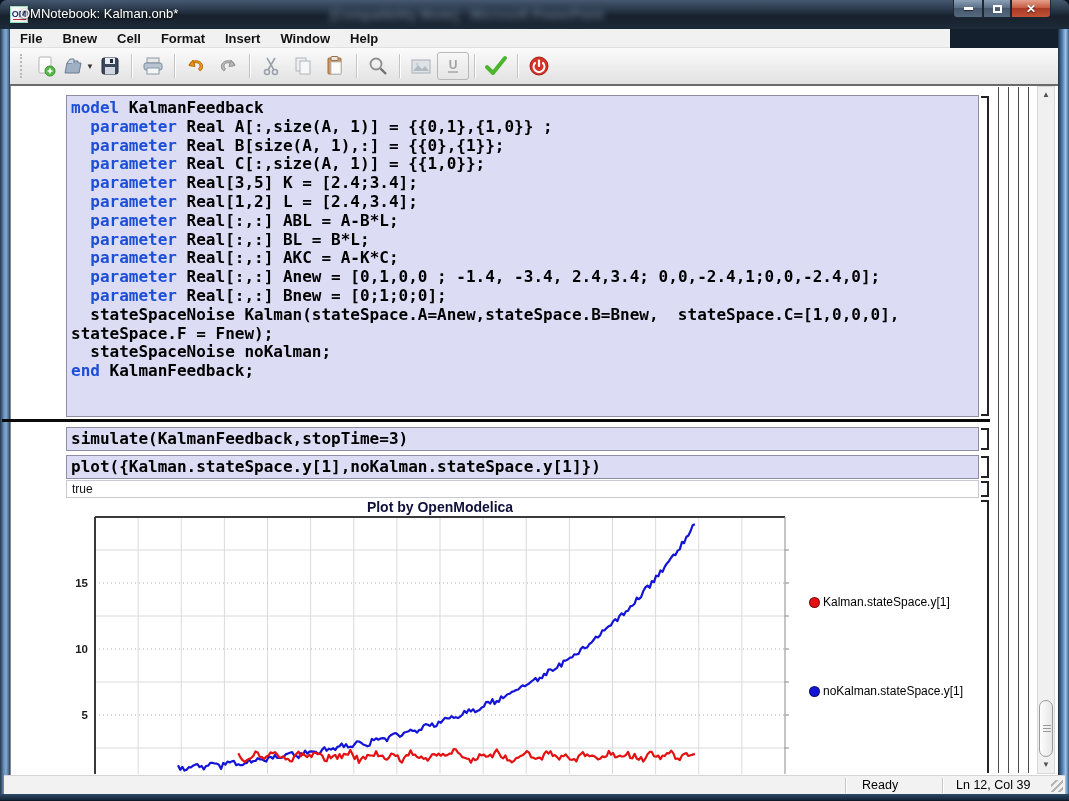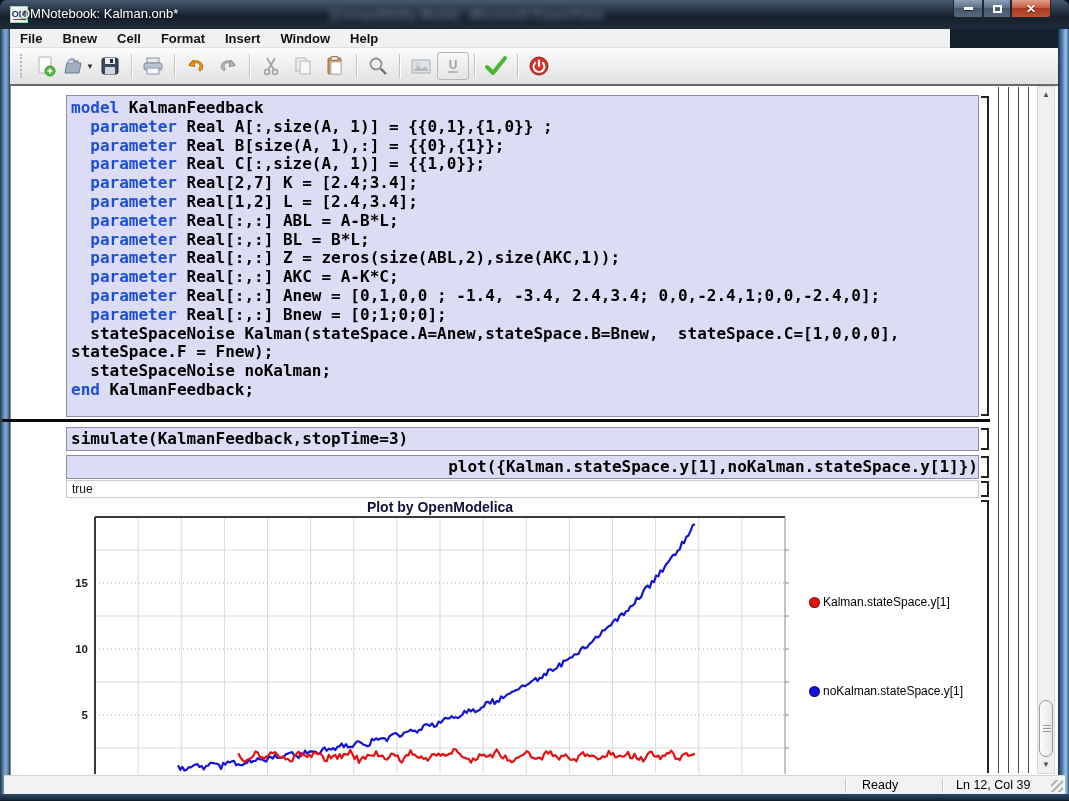--- a/index.html
+++ b/index.html
@@ -217,41 +217,40 @@
     </div>
   </div>
 
   <div class="abs content"></div>
 
   <div class="abs cell-code" id="code-cell">
       <div class="codeline"><span class="kw">model</span><span> KalmanFeedback</span></div>
       <div class="codeline"><span>  </span><span class="kw">parameter</span><span> Real A[:,size(A, 1)] = {{0,1},{1,0}} ;</span></div>
       <div class="codeline"><span>  </span><span class="kw">parameter</span><span> Real B[size(A, 1),:] = {{0},{1}};</span></div>
       <div class="codeline"><span>  </span><span class="kw">parameter</span><span> Real C[:,size(A, 1)] = {{1,0}};</span></div>
-      <div class="codeline"><span>  </span><span class="kw">parameter</span><span> Real[2,7] K = [2.4;3.4];</span></div>
+      <div class="codeline"><span>  </span><span class="kw">parameter</span><span> Real[3,5] K = [2.4;3.4];</span></div>
       <div class="codeline"><span>  </span><span class="kw">parameter</span><span> Real[1,2] L = [2.4,3.4];</span></div>
       <div class="codeline"><span>  </span><span class="kw">parameter</span><span> Real[:,:] ABL = A-B*L;</span></div>
       <div class="codeline"><span>  </span><span class="kw">parameter</span><span> Real[:,:] BL = B*L;</span></div>
-      <div class="codeline"><span>  </span><span class="kw">parameter</span><span> Real[:,:] Z = zeros(size(ABL,2),size(AKC,1));</span></div>
       <div class="codeline"><span>  </span><span class="kw">parameter</span><span> Real[:,:] AKC = A-K*C;</span></div>
       <div class="codeline"><span>  </span><span class="kw">parameter</span><span> Real[:,:] Anew = [0,1,0,0 ; -1.4, -3.4, 2.4,3.4; 0,0,-2.4,1;0,0,-2.4,0];</span></div>
       <div class="codeline"><span>  </span><span class="kw">parameter</span><span> Real[:,:] Bnew = [0;1;0;0];</span></div>
       <div class="codeline"><span>  stateSpaceNoise Kalman(stateSpace.A=Anew,stateSpace.B=Bnew,  stateSpace.C=[1,0,0,0],</span></div>
       <div class="codeline"><span>stateSpace.F = Fnew);</span></div>
       <div class="codeline"><span>  stateSpaceNoise noKalman;</span></div>
       <div class="codeline"><span class="kw">end</span><span> KalmanFeedback;</span></div>
     </div>
   <div class="abs bracket" style="left:981px;top:96px;height:320px;"></div>
 
   <div class="abs divider"></div>
 
   <div class="abs cell-cmd" style="top:427px;">simulate(KalmanFeedback,stopTime=3)</div>
   <div class="abs bracket" style="left:981px;top:428px;height:22px;"></div>
 
-  <div class="abs cell-cmd" style="top:455px;text-align:right;">plot({Kalman.stateSpace.y[1],noKalman.stateSpace.y[1]})</div>
+  <div class="abs cell-cmd" style="top:455px;">plot({Kalman.stateSpace.y[1],noKalman.stateSpace.y[1]})</div>
   <div class="abs bracket" style="left:981px;top:456px;height:22px;"></div>
 
   <div class="abs cell-out">true</div>
   <div class="abs bracket" style="left:981px;top:481px;height:16px;"></div>
 
   <div class="abs plot-title">Plot by OpenModelica</div>
   <svg class="abs" id="plot-svg" style="left:66px;top:496px;" width="909" height="279" viewBox="66 496 909 279">
       <line x1="138.125" y1="517" x2="138.125" y2="774" stroke="#dadada"></line>
       <line x1="181.25" y1="517" x2="181.25" y2="774" stroke="#dadada"></line>
       <line x1="224.375" y1="517" x2="224.375" y2="774" stroke="#dadada"></line>

